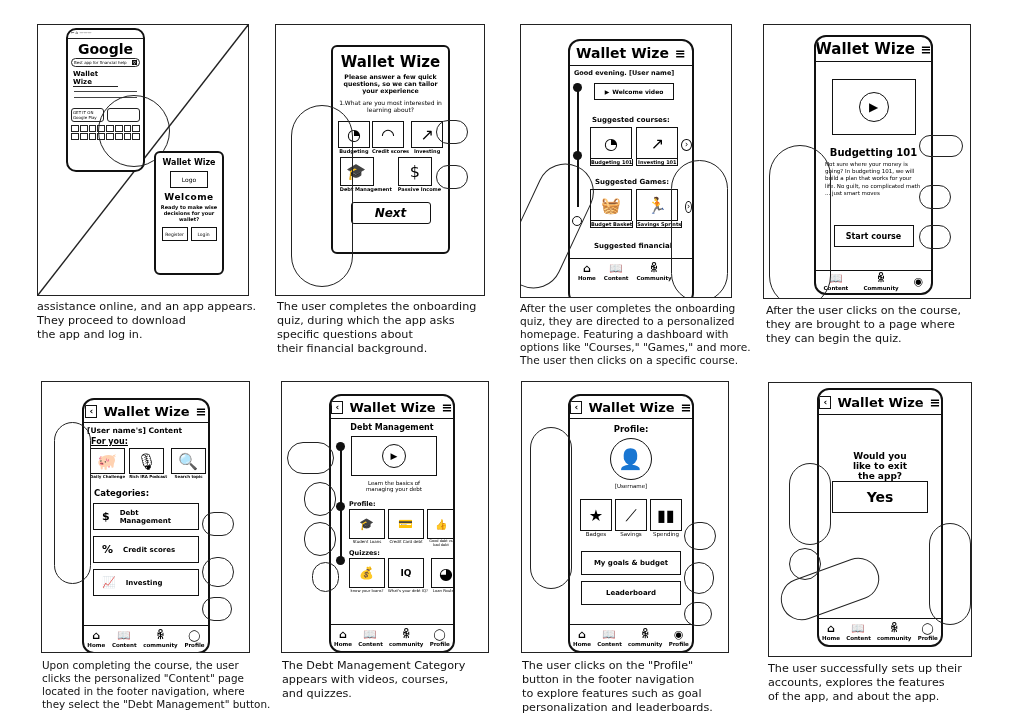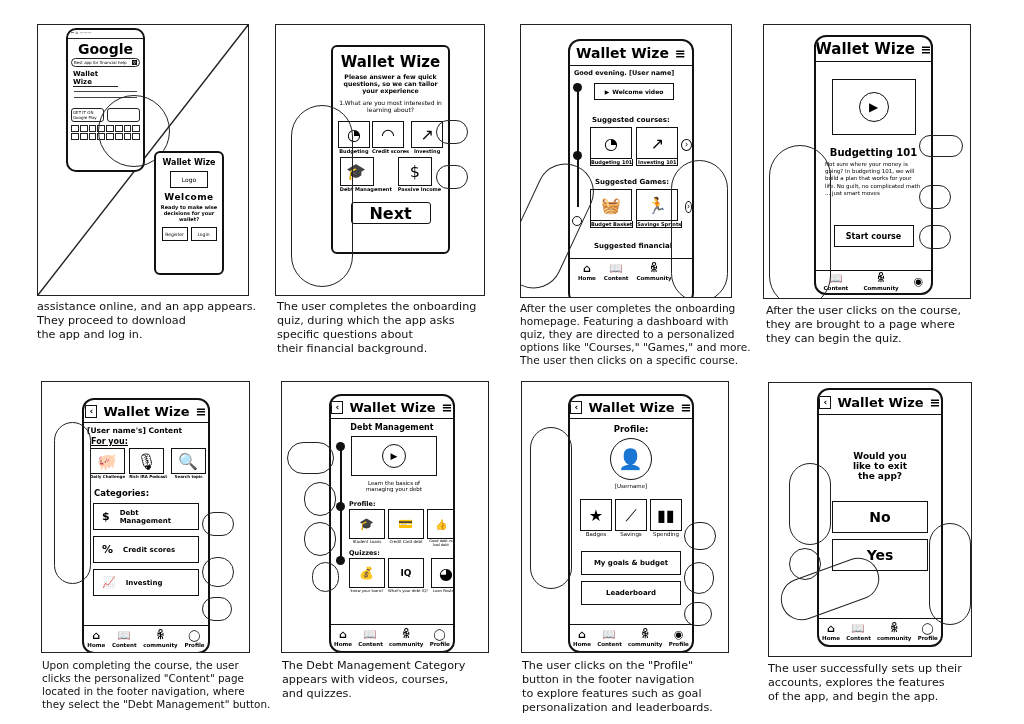--- a/index.html
+++ b/index.html
@@ -105,21 +105,21 @@
     <div style="display:flex;gap:6px;justify-content:center;margin-top:3px;">
       <div style="text-align:center;">
           <div class="tile" style="width:32px;height:27px;">🎓</div>
           <div class="tlabel">Debt Management</div>
         </div>
       <div style="text-align:center;">
           <div class="tile" style="width:32px;height:27px;">$</div>
           <div class="tlabel">Passive Income</div>
         </div>
     </div>
-    <div class="btn" style="margin:10px auto 0;width:78px;height:20px;font-size:16px;border-radius:3px;">Next</div>
+    <div class="btn" style="margin:10px auto 0;width:78px;height:20px;font-size:12px;border-radius:3px;font-style:italic;">Next</div>
   </div>
   <div class="hand" style="left:15px;top:80px;width:60px;height:180px;"></div>
   <div class="hand" style="left:160px;top:95px;width:30px;height:22px;"></div>
   <div class="hand" style="left:160px;top:140px;width:30px;height:22px;"></div>
 </div>
 <div class="caption" style="left:277px;top:300px;">
   <div>The user completes the onboarding</div>
     <div>quiz, during which the app asks</div>
     <div>specific questions about</div>
     <div>their financial background.</div>
@@ -178,22 +178,22 @@
           <span class="ic">ꆜ</span>
           <span>Community</span>
         </div>
     </div>
   </div>
   <div class="hand" style="left:0px;top:135px;width:55px;height:130px;transform:rotate(25deg);"></div>
   <div class="hand" style="left:150px;top:135px;width:55px;height:140px;"></div>
 </div>
 <div class="caption" style="left:520px;top:302px;font-size:10.6px;line-height:13px;">
   <div>After the user completes the onboarding</div>
+    <div>quiz, they are directed to a personalized</div>
     <div>homepage. Featuring a dashboard with</div>
-    <div>quiz, they are directed to a personalized</div>
     <div>options like "Courses," "Games," and more.</div>
     <div>The user then clicks on a specific course.</div>
 </div>
 
 <div class="panel" style="left:763px;top:24px;width:206px;height:273px;">
   <div class="phone" style="left:50px;top:10px;width:115px;height:256px;">
     <div class="hdr" style="height:24px;">
       <span class="title">Wallet Wize</span>
       <span class="menu">≡</span>
     </div>
@@ -429,21 +429,20 @@
 </div>
 
 <div class="panel" style="left:768px;top:382px;width:202px;height:273px;">
   <div class="phone" style="left:48px;top:5px;width:122px;height:255px;">
     <div class="hdr" style="height:24px;">
       <span class="back">‹</span>
       <span class="title" style="font-size:13px;">Wallet Wize</span>
       <span class="menu">≡</span>
     </div>
     <div style="text-align:center;font-size:9px;font-weight:bold;margin:36px 28px 0;line-height:10px;">Would you like to exit the app?</div>
-    <div class="btn" style="margin:20px 13px 6px;height:30px;font-size:14px;">No</div>
     <div class="btn" style="margin:0 13px;height:30px;font-size:14px;">Yes</div>
     <div class="footer">
       <div class="fitem">
           <span class="ic">⌂</span>
           <span>Home</span>
         </div>
       <div class="fitem">
           <span class="ic">📖</span>
           <span>Content</span>
         </div>
@@ -458,14 +457,14 @@
     </div>
   </div>
   <div class="hand" style="left:20px;top:80px;width:40px;height:80px;"></div>
   <div class="hand" style="left:20px;top:165px;width:30px;height:30px;"></div>
   <div class="hand" style="left:160px;top:140px;width:40px;height:100px;"></div>
   <div class="hand" style="left:10px;top:185px;width:100px;height:40px;transform:rotate(-20deg);"></div>
 </div>
 <div class="caption" style="left:768px;top:662px;">
   <div>The user successfully sets up their</div>
     <div>accounts, explores the features</div>
-    <div>of the app, and begin the app.</div>
+    <div>of the app, and about the app.</div>
 </div>
 
 </body></html>

